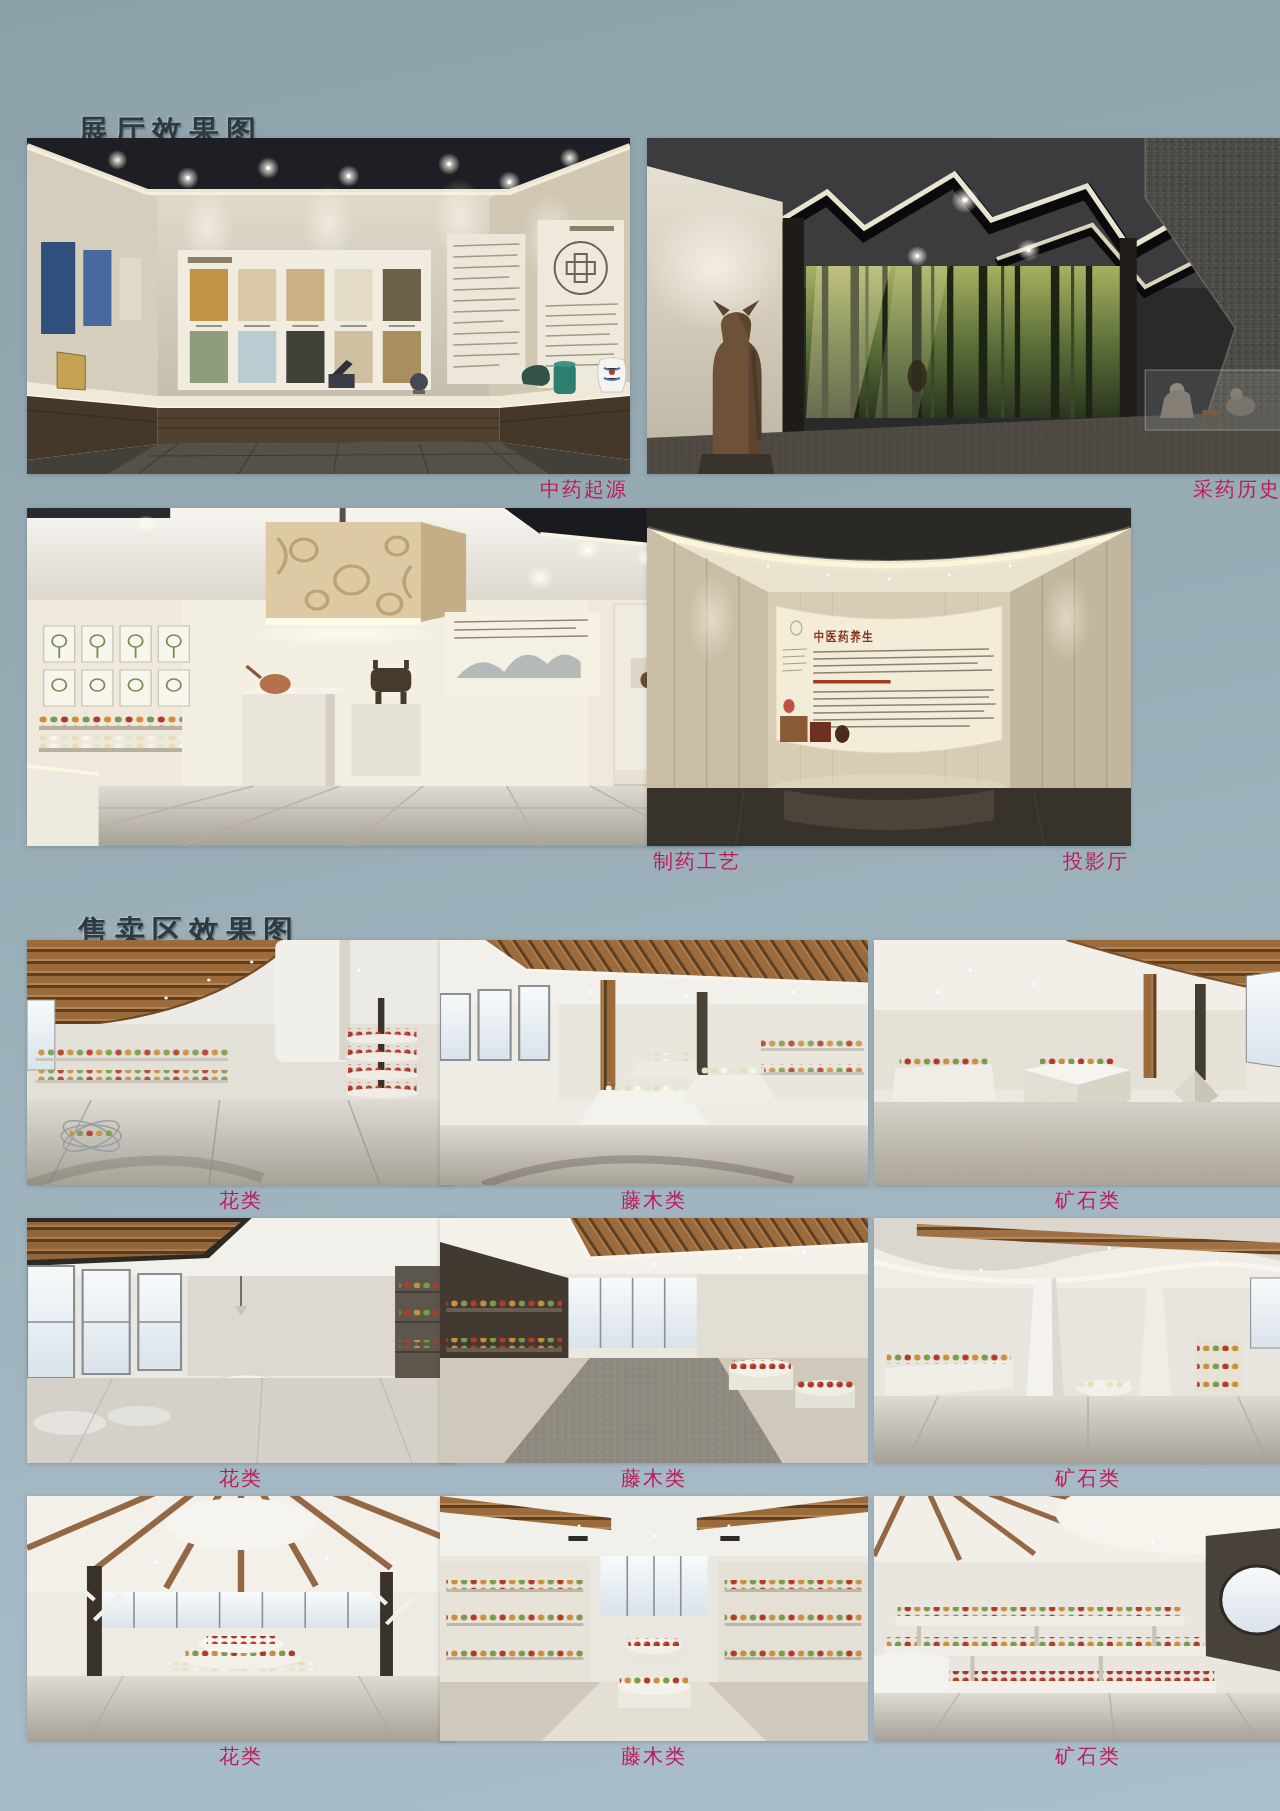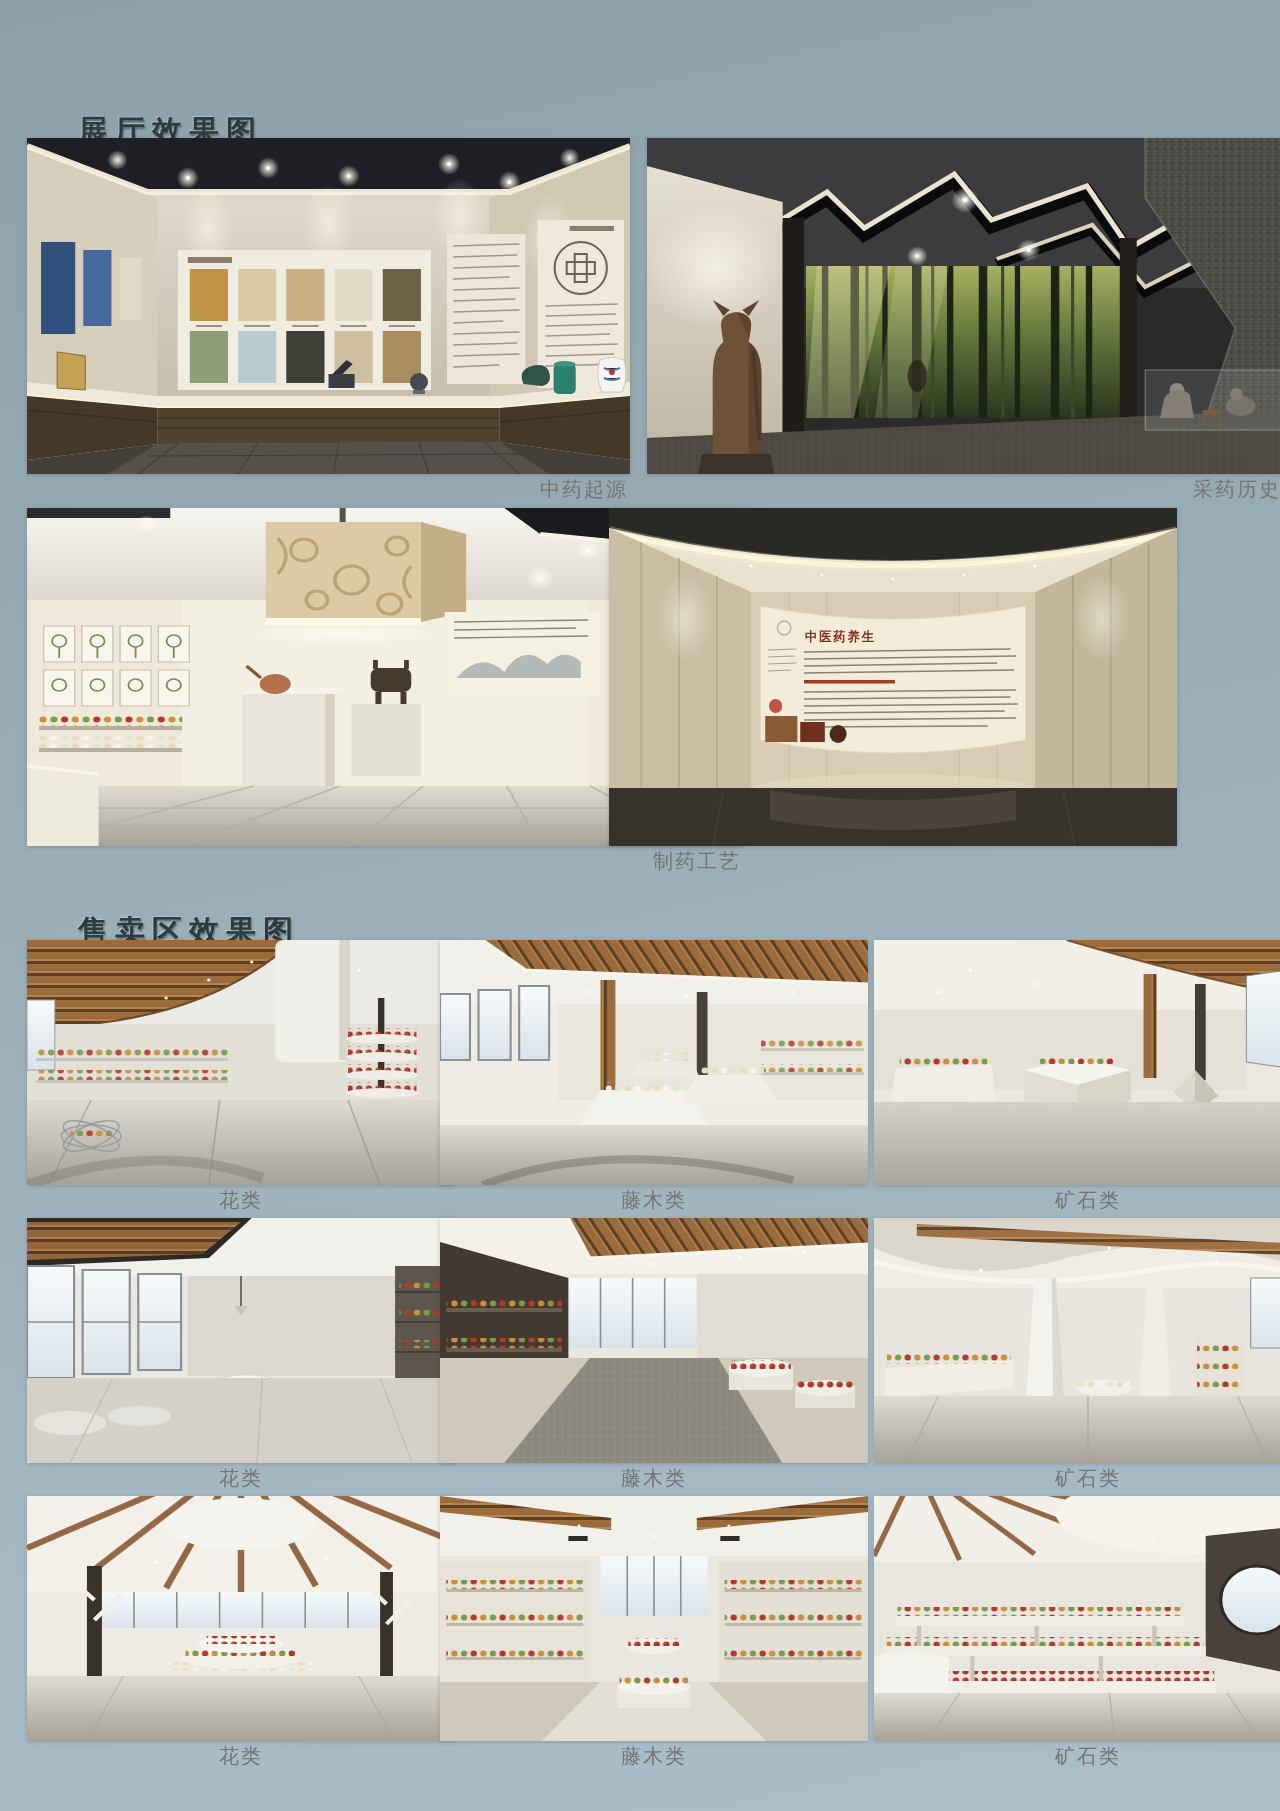--- a/index.html
+++ b/index.html
@@ -14,29 +14,29 @@
     text-shadow:-1px -1px 0 rgba(225,235,240,.35),1px 2px 2px rgba(35,48,54,.5);
     white-space:nowrap;
     margin-left:48px;
   }
   #heading-exhibition{top:92px}
   #heading-retail{top:892px}
   figure.card{position:absolute;margin:0;padding:0}
   .card .img{width:100%;overflow:hidden;background:#777;box-shadow:0 1px 4px rgba(40,55,62,.25)}
   .card .img svg{display:block;width:100%;height:100%}
   .card figcaption{
-    display:block;height:30px;line-height:30px;font-size:20px;color:#737373;letter-spacing:2px;
+    display:block;height:30px;line-height:30px;font-size:20px;color:#be185d;letter-spacing:2px;
   }
   .cap-right figcaption{text-align:right;padding-right:2px}
   .cap-center figcaption{text-align:center}
   
   #card-ex-1{left:27px;top:138px;width:603px}
   #card-ex-2{left:647px;top:138px;width:636px}
   #card-ex-3{left:27px;top:508px;width:716px}
-  #card-ex-4{left:609px;top:508px;width:568px}
+  #card-ex-4{left:647px;top:508px;width:484px}
   #card-ex-1 .img,#card-ex-2 .img{height:336px}
   #card-ex-3 .img,#card-ex-4 .img{height:338px}
   
   .rcard{width:428px}
   .rcard .img{height:245px}
   .rc-0{left:27px}.rc-1{left:440px}.rc-2{left:874px}
   .rr-0{top:940px}.rr-1{top:1218px}.rr-2{top:1496px}
 </style>
 </head>
 <body>
@@ -481,20 +481,21 @@
       <circle cx="242" cy="226" r="9" fill="#4a2a18"></circle>
       <ellipse cx="300" cy="282" rx="150" ry="16" fill="#efe6c8" opacity="0.35"></ellipse>
       <rect x="0" y="280" width="600" height="58" fill="#37332b"></rect>
       <path d="M170,282 Q300,302 430,282 L430,312 Q300,332 170,312 Z" fill="#5d564a" opacity="0.5"></path>
       <g stroke="#4a453a" stroke-width="2" opacity="0.6">
           <line x1="120" y1="284" x2="110" y2="338"></line>
           <line x1="480" y1="284" x2="492" y2="338"></line>
         </g>
     </svg>
   </div>
+  <figcaption>投影厅</figcaption>
 </figure>
 
 <h1 class="heading" id="heading-retail">售卖区效果图</h1>
 
 <figure class="card rcard cap-center rr-0 rc-0">
   <div class="img">
     <svg viewBox="0 0 400 245" preserveAspectRatio="none">
       <rect width="400" height="245" fill="#eceae4"></rect>
       <path d="M0,0 H250 Q180,70 60,84 Q20,88 0,80 Z" fill="url(#pSlatsH)"></path>
       <path d="M250,0 Q180,70 60,84 Q20,88 0,80" stroke="#6e4a26" stroke-width="2" fill="none"></path>

